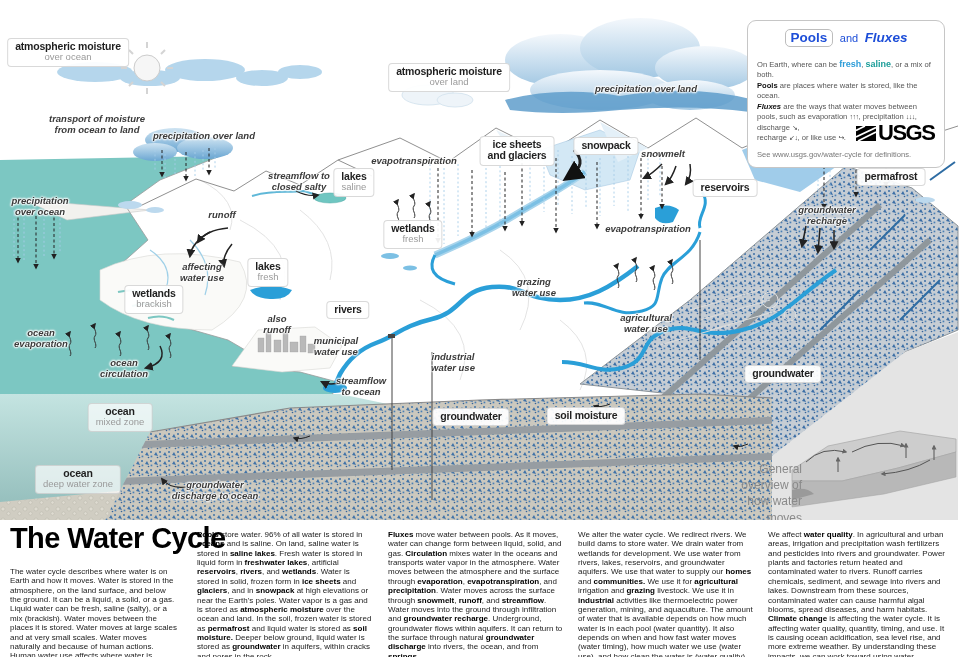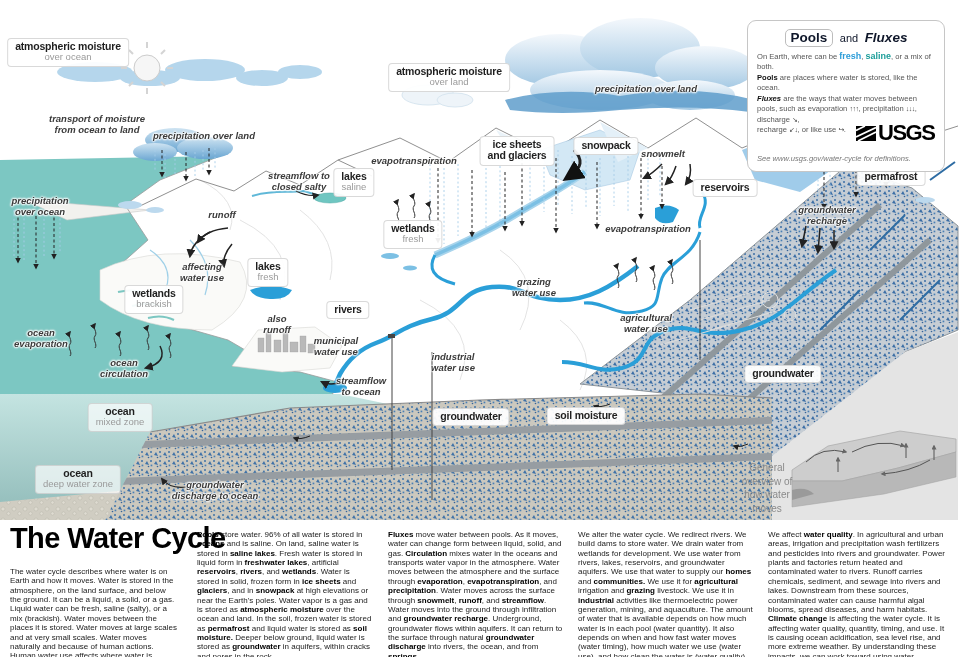--- a/index.html
+++ b/index.html
@@ -10,37 +10,37 @@
   .pool{position:absolute;transform:translateX(-50%);background:rgba(255,255,255,.93);
         border:1px solid rgba(185,185,185,.55);border-radius:4px;padding:2px 7px 3px;
         text-align:center;line-height:1.08;white-space:nowrap;}
   .pool .t{display:block;font-weight:bold;font-size:10.5px;color:#1f1f1f;white-space:pre-line;letter-spacing:-.2px}
   .pool .s{display:block;font-size:9.5px;color:#9a9a9a}
   .pool.oceanz{background:rgba(255,255,255,.68)}
   
   .flux{position:absolute;transform:translateX(-50%);font-style:italic;font-weight:bold;
         font-size:9.5px;color:#3a3a3a;text-align:center;line-height:1.15;white-space:pre-line;
         text-shadow:0 0 2px #fff,0 1px 2px #fff,0 -1px 2px #fff,1px 0 2px #fff,-1px 0 2px #fff;}
-  .caption{position:absolute;left:732px;top:461px;width:70px;text-align:center;font-size:10px;
+  .caption{position:absolute;left:732px;top:461px;width:70px;text-align:right;font-size:12px;
            color:#8a8a8a;line-height:1.35;white-space:pre-line}
   
   .infobox{position:absolute;left:747px;top:20px;width:198px;background:#fff;
            border:1px solid #c6c6c6;border-radius:9px;padding:7px 9px 8px;box-sizing:border-box}
-  .ib-title{text-align:center;margin-bottom:3px;color:#0f172a}
+  .ib-title{text-align:center;margin-bottom:11px;color:#1d4ed8}
   .ib-pools{display:inline-block;border:1.5px solid #bdbdbd;border-radius:5px;padding:0 5px 1px;
             font-weight:bold;font-size:13.5px}
   .ib-and{font-size:11px;margin:0 2px}
   .ib-fluxes{font-weight:bold;font-style:italic;font-size:13.5px}
   .ib-body{font-size:7.6px;color:#555;line-height:1.38;white-space:pre-line}
   .ib-body .b{font-weight:bold;color:#111}
   .ib-body .bi{font-weight:bold;font-style:italic;color:#111}
   .ib-body .fresh{font-weight:bold;color:#2b9cd8;font-size:9px}
   .ib-body .saline{font-weight:bold;color:#1d9e9a;font-size:9px}
   .ib-body .ar{color:#444;font-size:7px;letter-spacing:-.5px}
-  .ib-see{margin-top:18px;font-size:7.6px;color:#777;font-style:italic}
+  .ib-see{margin-top:6px;font-size:7.6px;color:#777;}
   
   .usgs{position:absolute;left:856px;top:120px;display:flex;align-items:center;gap:2px}
   .usgs span{font-weight:bold;font-size:22px;letter-spacing:-1.5px;color:#000}
   
   .footer{position:absolute;left:0;top:520px;width:848px;height:137px;background:#fff}
   .footer h1{position:absolute;left:10px;top:2px;margin:0;font-size:29px;font-weight:bold;
              letter-spacing:-.6px;color:#000}
   .col{position:absolute;top:10px;font-size:8px;line-height:1.17;color:#222}
   .col b{color:#000}
   .c1{left:10px;top:47px;width:168px}

